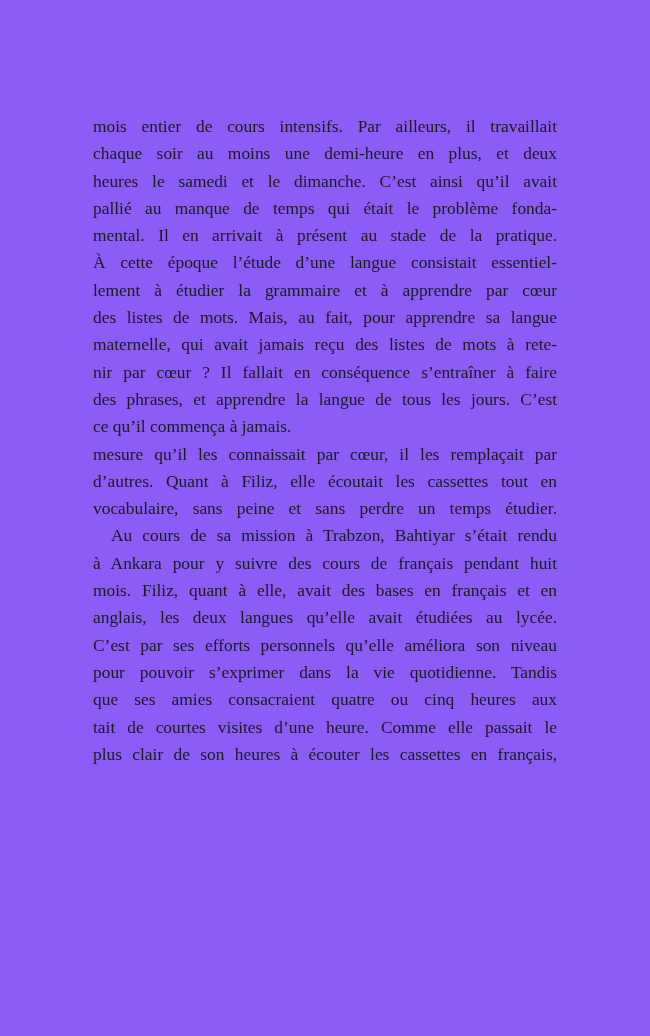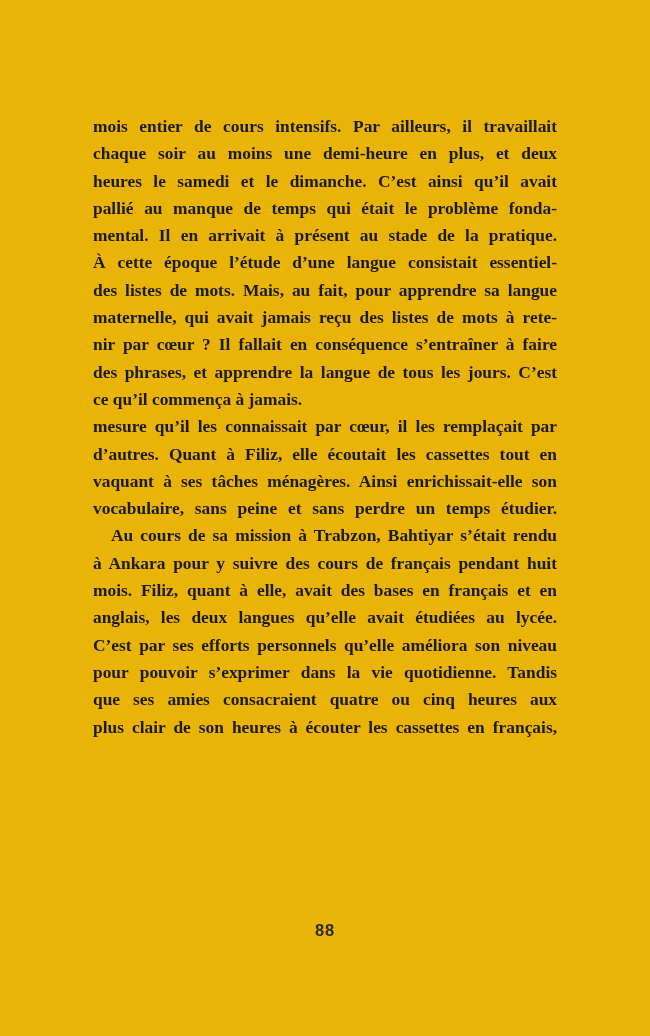--- a/index.html
+++ b/index.html
@@ -4,24 +4,23 @@
   <style>
     html, body {
       margin: 0;
       padding: 0;
       background: #ffffff;
     }
     .book-page {
       position: relative;
       width: 650px;
       height: 1036px;
-      background: #eab308;
+      background: #8b5cf6;
       overflow: hidden;
       font-family: "Liberation Serif", serif;
-      font-weight: bold;
     }
     .text-block {
       position: absolute;
       left: 93px;
       top: 113px;
       width: 464px;
       color: #1b1b1b;
       font-size: 17.4px;
       line-height: 27.3px;
     }
@@ -59,42 +58,42 @@
 
   <div class="text-block">
 
     <div class="paragraph">
       <div class="line">mois entier de cours intensifs. Par ailleurs, il travaillait</div>
       <div class="line">chaque soir au moins une demi-heure en plus, et deux</div>
       <div class="line">heures le samedi et le dimanche. C’est ainsi qu’il avait</div>
       <div class="line">pallié au manque de temps qui était le problème fonda-</div>
       <div class="line">mental. Il en arrivait à présent au stade de la pratique.</div>
       <div class="line">À cette époque l’étude d’une langue consistait essentiel-</div>
+      <div class="line">lement à étudier la grammaire et à apprendre par cœur</div>
       <div class="line">des listes de mots. Mais, au fait, pour apprendre sa langue</div>
       <div class="line">maternelle, qui avait jamais reçu des listes de mots à rete-</div>
       <div class="line">nir par cœur ? Il fallait en conséquence s’entraîner à faire</div>
       <div class="line">des phrases, et apprendre la langue de tous les jours. C’est</div>
       <div class="line para-end">ce qu’il commença à jamais.</div>
     </div>
 
     <div class="paragraph">
       <div class="line">mesure qu’il les connaissait par cœur, il les remplaçait par</div>
       <div class="line">d’autres. Quant à Filiz, elle écoutait les cassettes tout en</div>
-      <div class="line">vaquant à ses tâches ménagères. Ainsi enrichissait-elle son</div>
       <div class="line">vocabulaire, sans peine et sans perdre un temps étudier.</div>
     </div>
 
     <div class="paragraph">
       <div class="line indent">Au cours de sa mission à Trabzon, Bahtiyar s’était rendu</div>
       <div class="line">à Ankara pour y suivre des cours de français pendant huit</div>
       <div class="line">mois. Filiz, quant à elle, avait des bases en français et en</div>
       <div class="line">anglais, les deux langues qu’elle avait étudiées au lycée.</div>
       <div class="line">C’est par ses efforts personnels qu’elle améliora son niveau</div>
       <div class="line">pour pouvoir s’exprimer dans la vie quotidienne. Tandis</div>
       <div class="line">que ses amies consacraient quatre ou cinq heures aux</div>
+      <div class="line">tait de courtes visites d’une heure. Comme elle passait le</div>
       <div class="line">plus clair de son heures à écouter les cassettes en français,</div>
     </div>
 
   </div>
 
-  <div class="folio">88</div>
 
 </div>
 
 </body></html>

